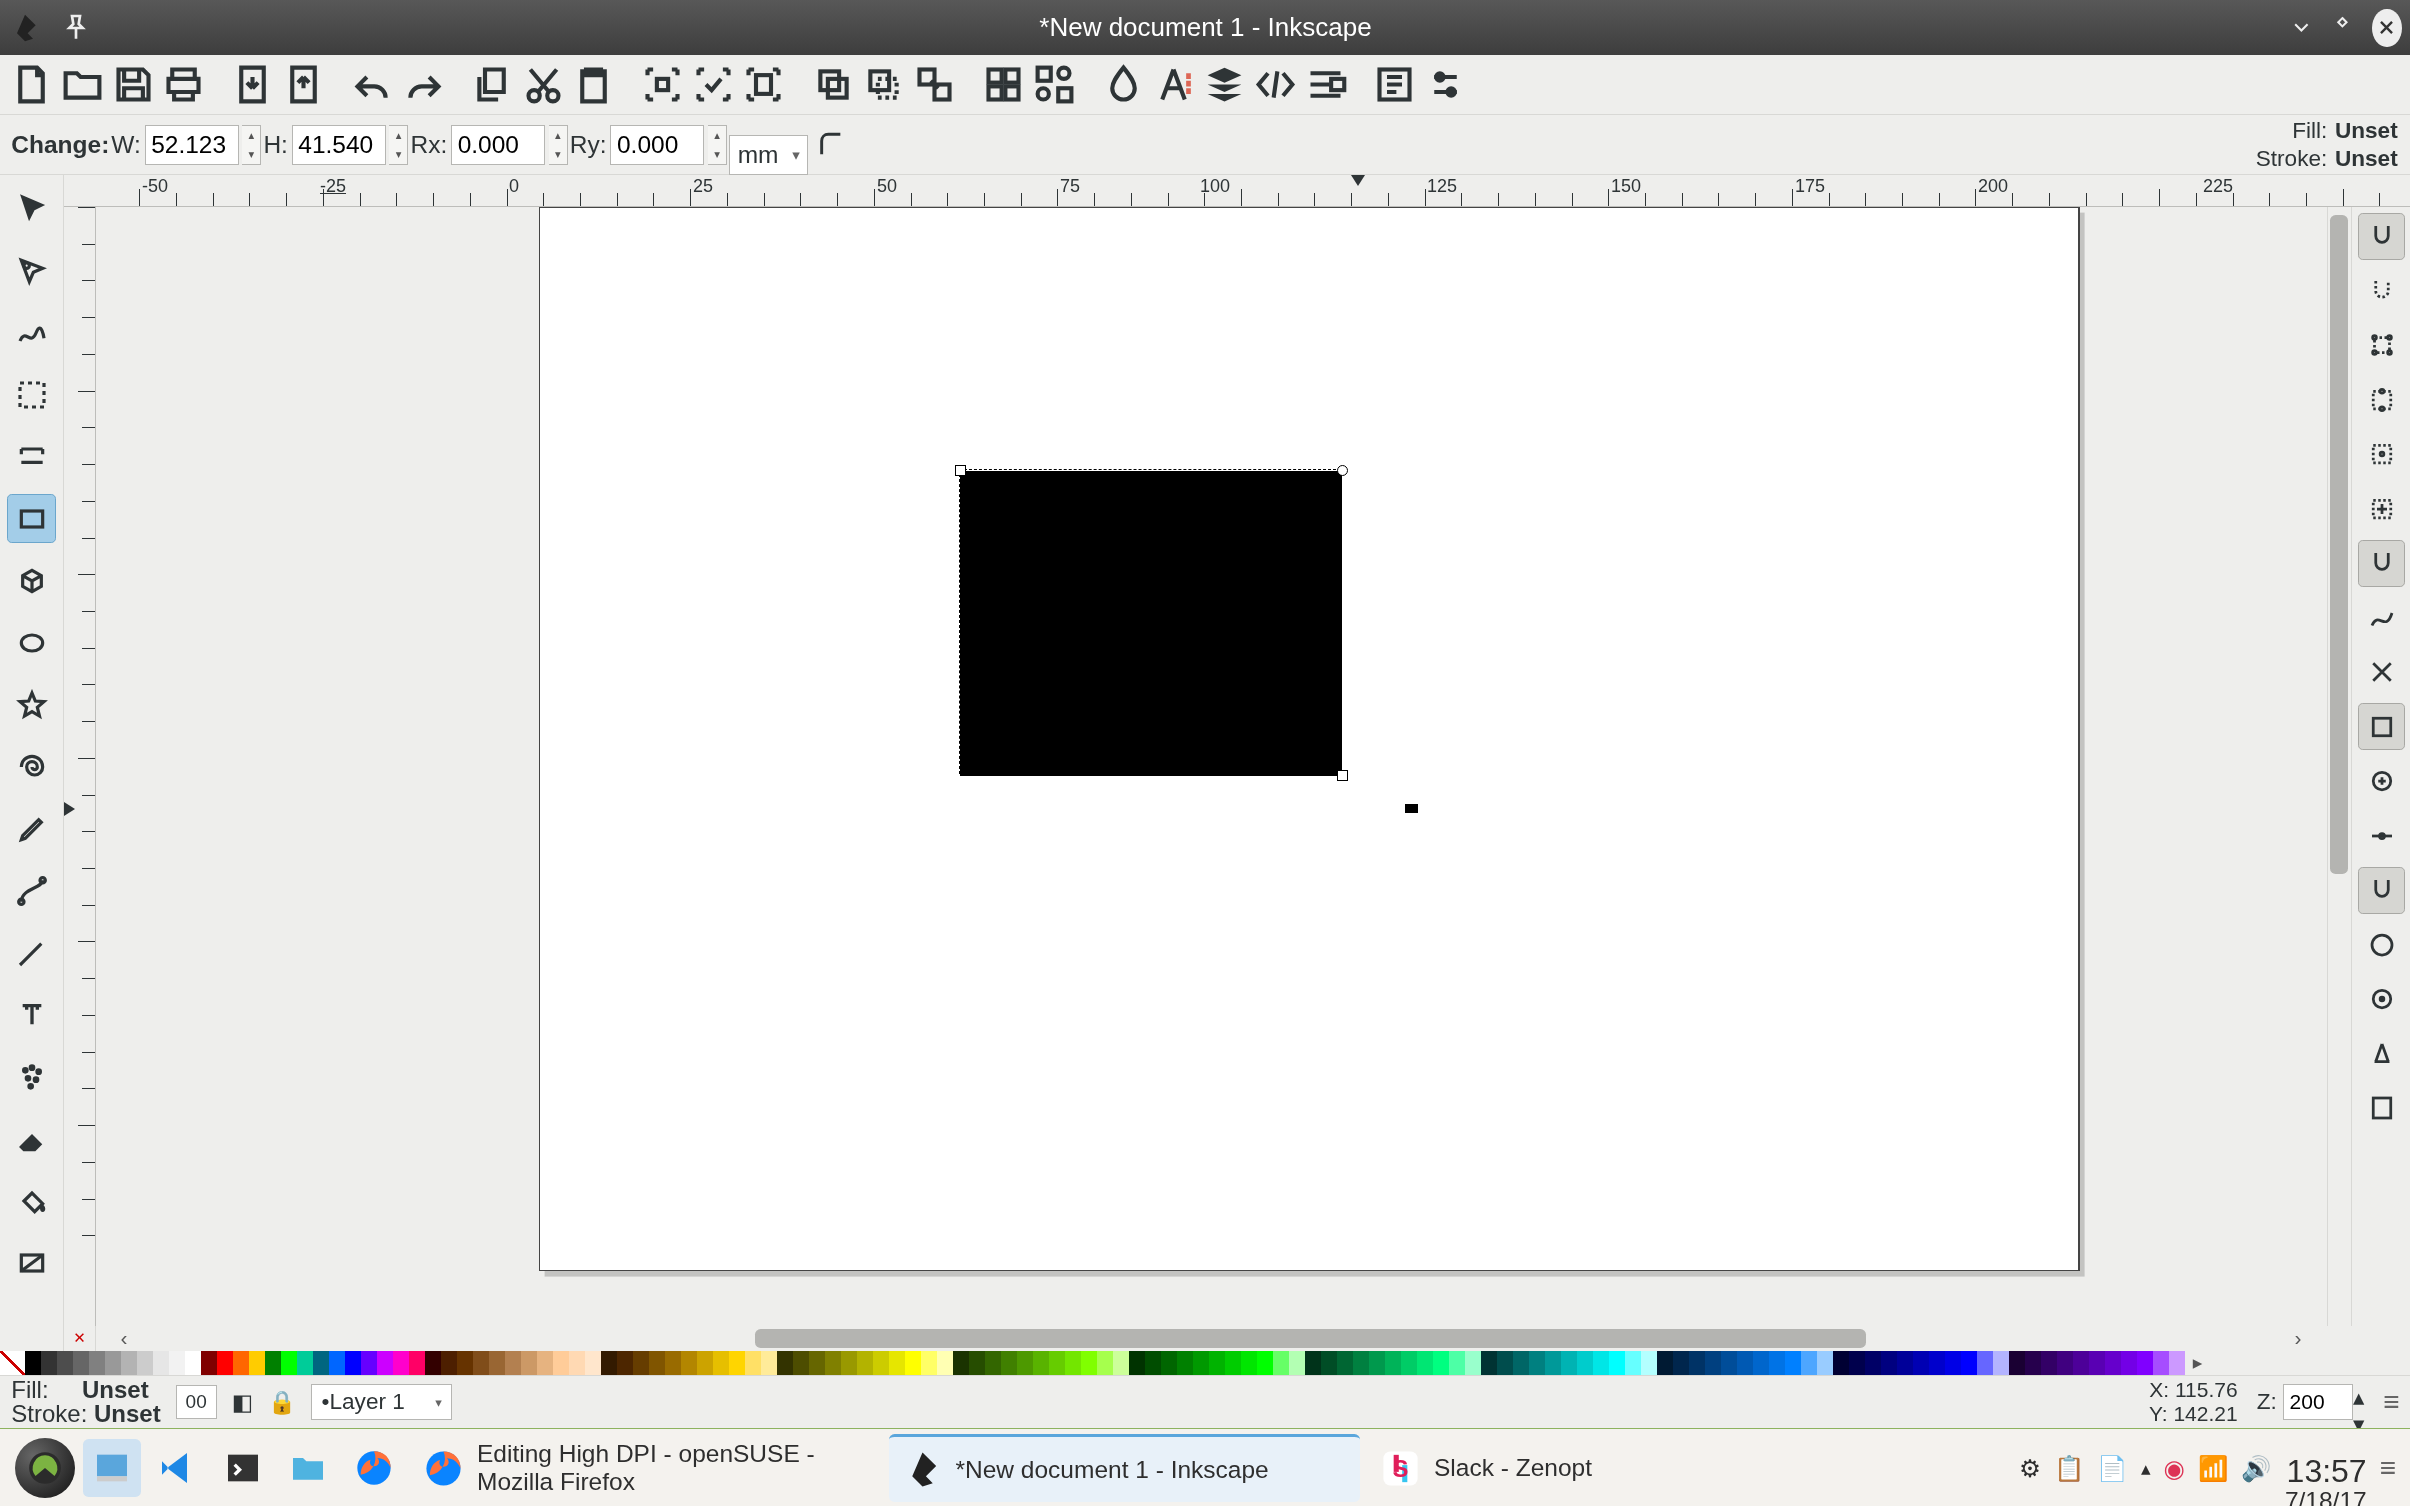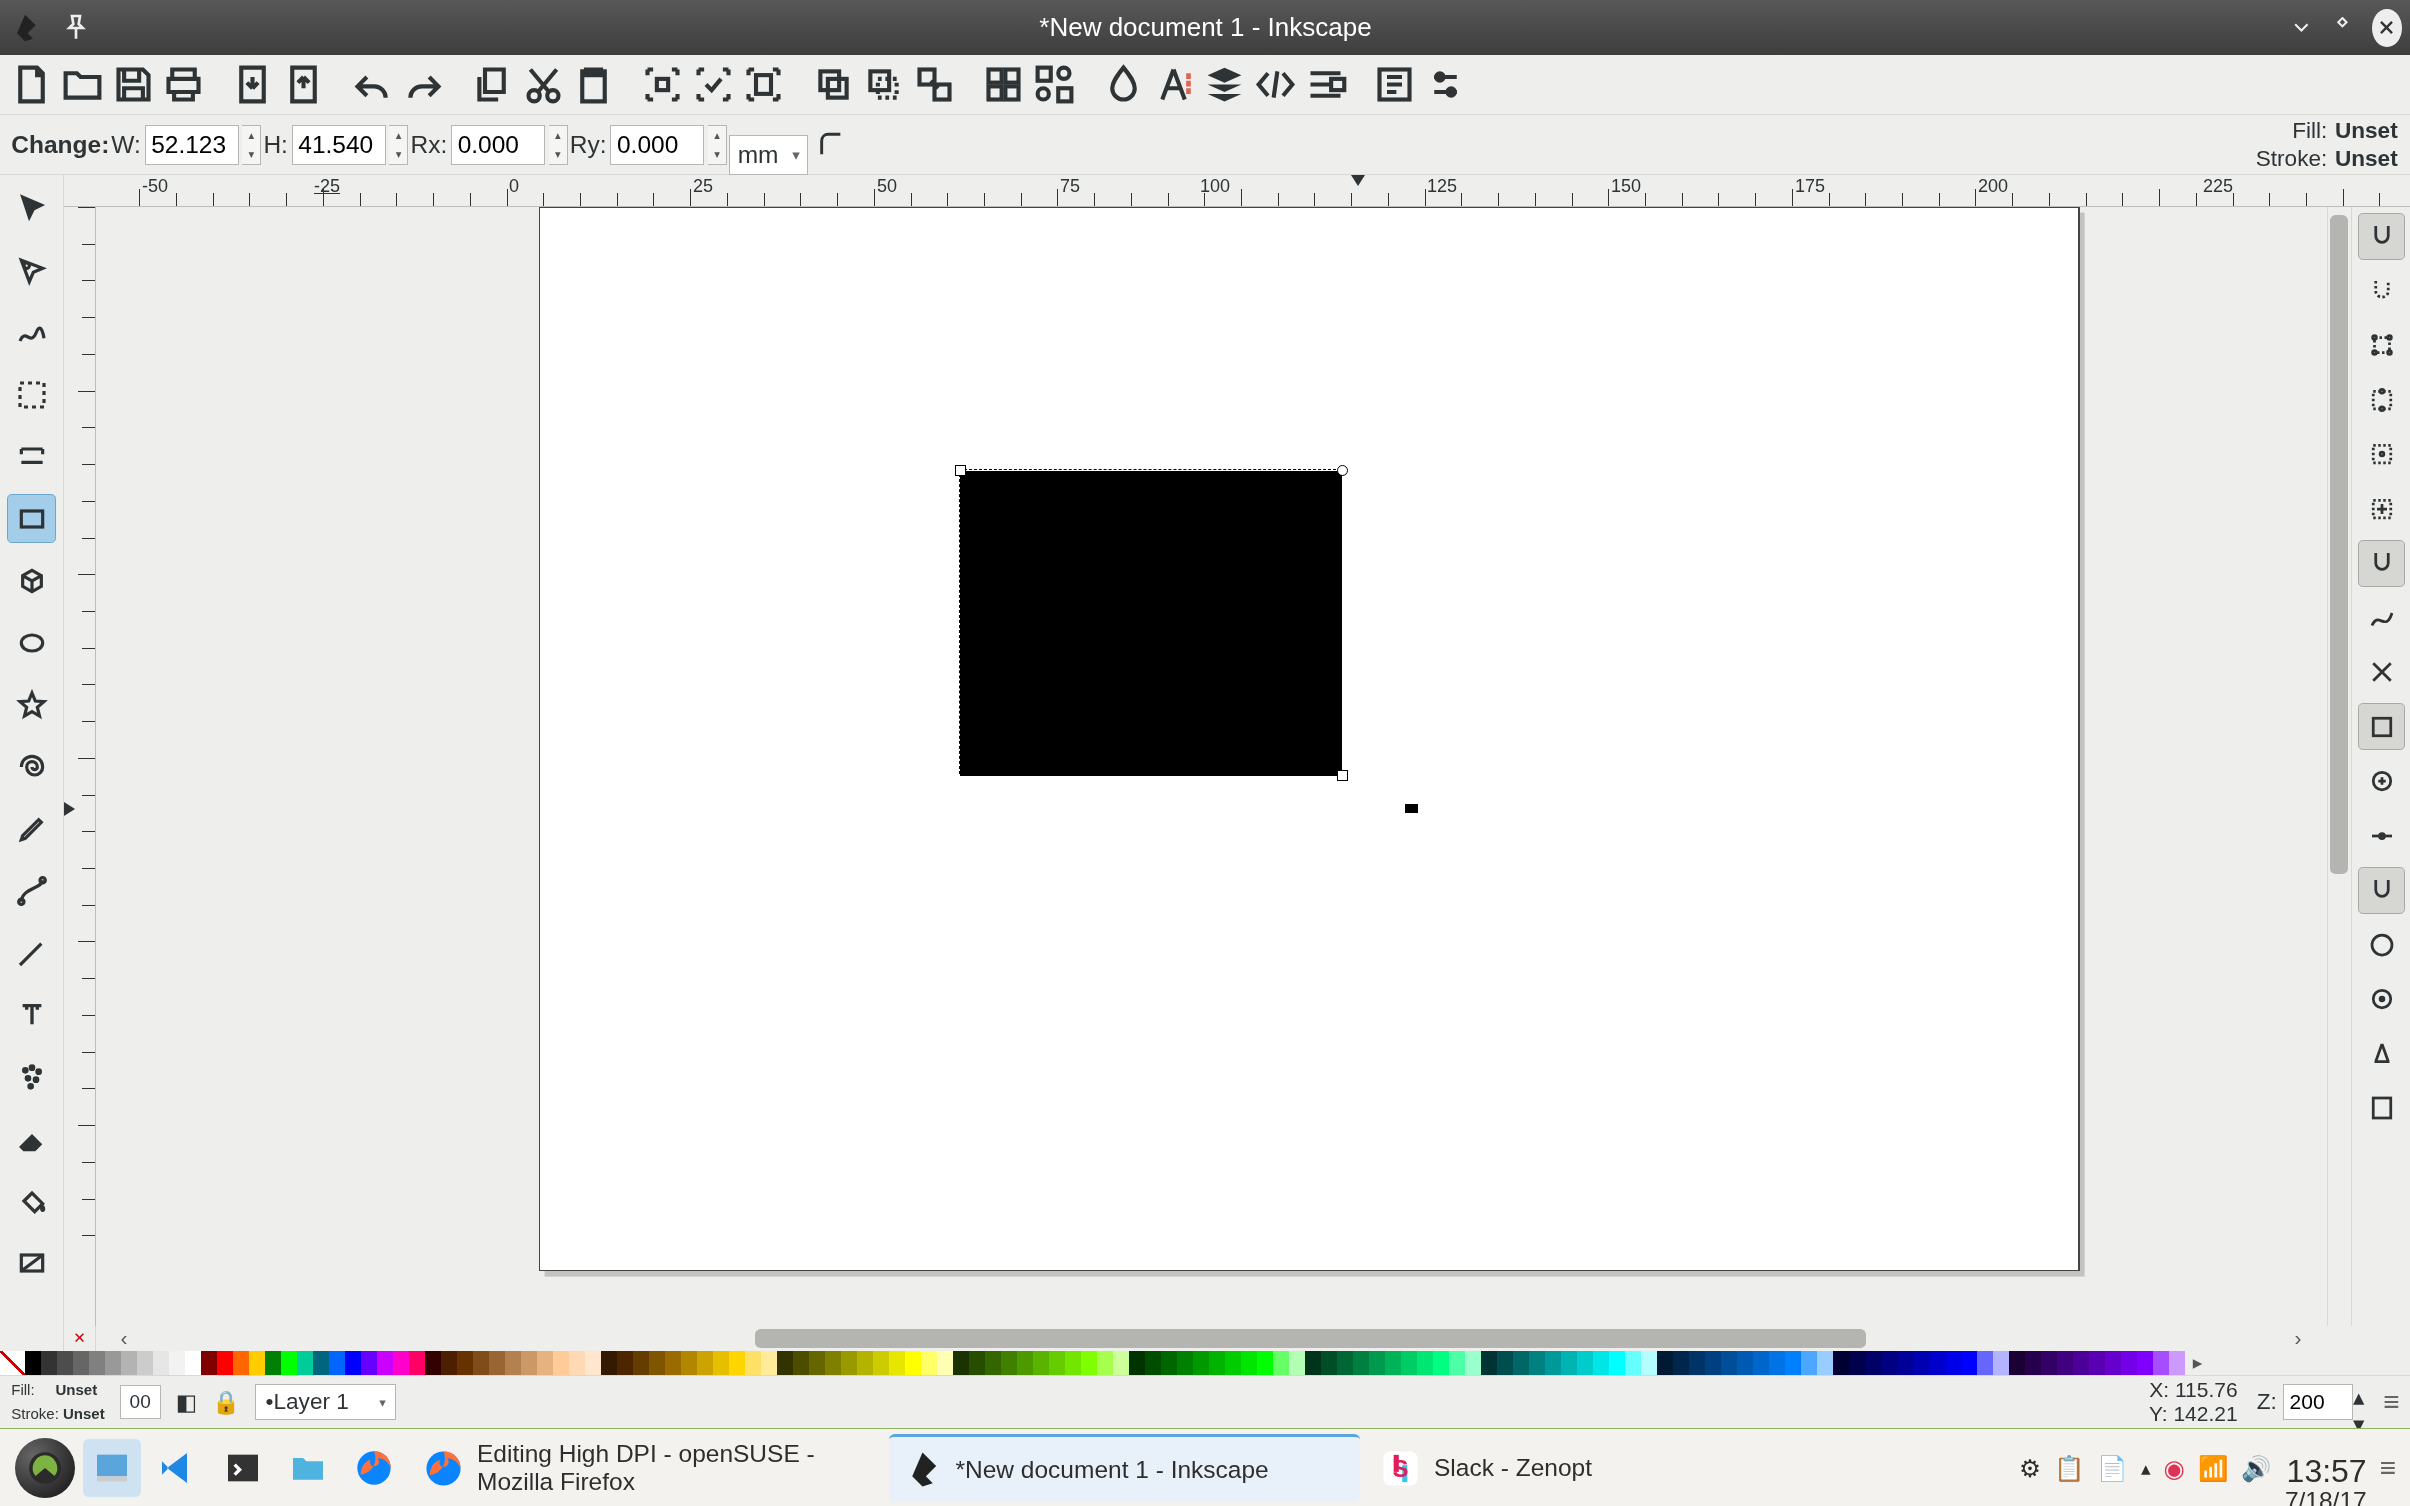--- a/index.html
+++ b/index.html
@@ -82,21 +82,21 @@
 
 
 .palette { height: 24.5px; display: flex; }
 .palette .sw { flex: 0 0 auto; width: 16px; height: 100%; }
 .palette .nofill { flex: 0 0 24.5px; background: #fff; position: relative; }
 .palette .nofill::after { content:""; position: absolute; inset:0; background: linear-gradient(45deg, transparent 45%, #c00 45%, #c00 55%, transparent 55%); }
 .palette .menu { width: 26px; display:flex; align-items:center; justify-content:center; color:#555; font-size:19px; }
 
 
 .status { height: 53px; background: #eeeeec; border-top: 0.9px solid #d8d8d5; display: flex; align-items: center; font-size: 22.6px; color: #2e3436; padding: 0 11.3px; gap: 15px; }
-.status .fs { line-height: 24.5px; font-size: 15px; }
+.status .fs { line-height: 24.5px; font-size: 24px; }
 .status .fs b { font-weight: 700; }
 .status .mini { width: 41px; height: 34px; border: 0.9px solid #b6b6b3; background: #fff; display:flex; align-items:center; justify-content:center; font-size: 19px; }
 .status .layer { width: 141px; height: 36px; border: 0.9px solid #b6b6b3; background: #fff; display:flex; align-items:center; padding:0 9.4px; justify-content: space-between; }
 .status .right { margin-left: auto; display: flex; align-items: center; gap: 19px; }
 .status .coords { text-align: right; font-size: 21px; line-height: 24.5px; }
 .status .zfield { display:flex; align-items:center; }
 .status .zfield input { width: 70px; height: 36px; border:0.9px solid #b6b6b3; background:#fff; font-size:21px; padding:0 5.6px; }
 
 
 .taskbar { height: 79px; background: #f4f2ee; border-top: 1.9px solid #8db35f; display: flex; align-items: center; padding: 0 15px; gap: 7.5px; font-size: 24.5px; color: #2e2e2e; }
@@ -472,21 +472,21 @@
 
     <div class="canvas-col">
       <div class="ruler-h" id="ruler-h">
           <div class="rh-tick" style="left: 75px; height: 17px;"></div>
           <div class="rh-lbl" style="left: 78px;">-50</div>
           <div class="rh-tick" style="left: 112px;"></div>
           <div class="rh-tick" style="left: 149px;"></div>
           <div class="rh-tick" style="left: 185px;"></div>
           <div class="rh-tick" style="left: 222px;"></div>
           <div class="rh-tick" style="left: 259px; height: 17px;"></div>
-          <div class="rh-lbl" style="left: 250px; text-decoration: underline;">-25</div>
+          <div class="rh-lbl" style="left: 256px; text-decoration: underline;">-25</div>
           <div class="rh-tick" style="left: 296px;"></div>
           <div class="rh-tick" style="left: 332px;"></div>
           <div class="rh-tick" style="left: 369px;"></div>
           <div class="rh-tick" style="left: 406px;"></div>
           <div class="rh-tick" style="left: 443px; height: 17px;"></div>
           <div class="rh-lbl" style="left: 445px;">0</div>
           <div class="rh-tick" style="left: 479px;"></div>
           <div class="rh-tick" style="left: 516px;"></div>
           <div class="rh-tick" style="left: 553px;"></div>
           <div class="rh-tick" style="left: 589px;"></div>

